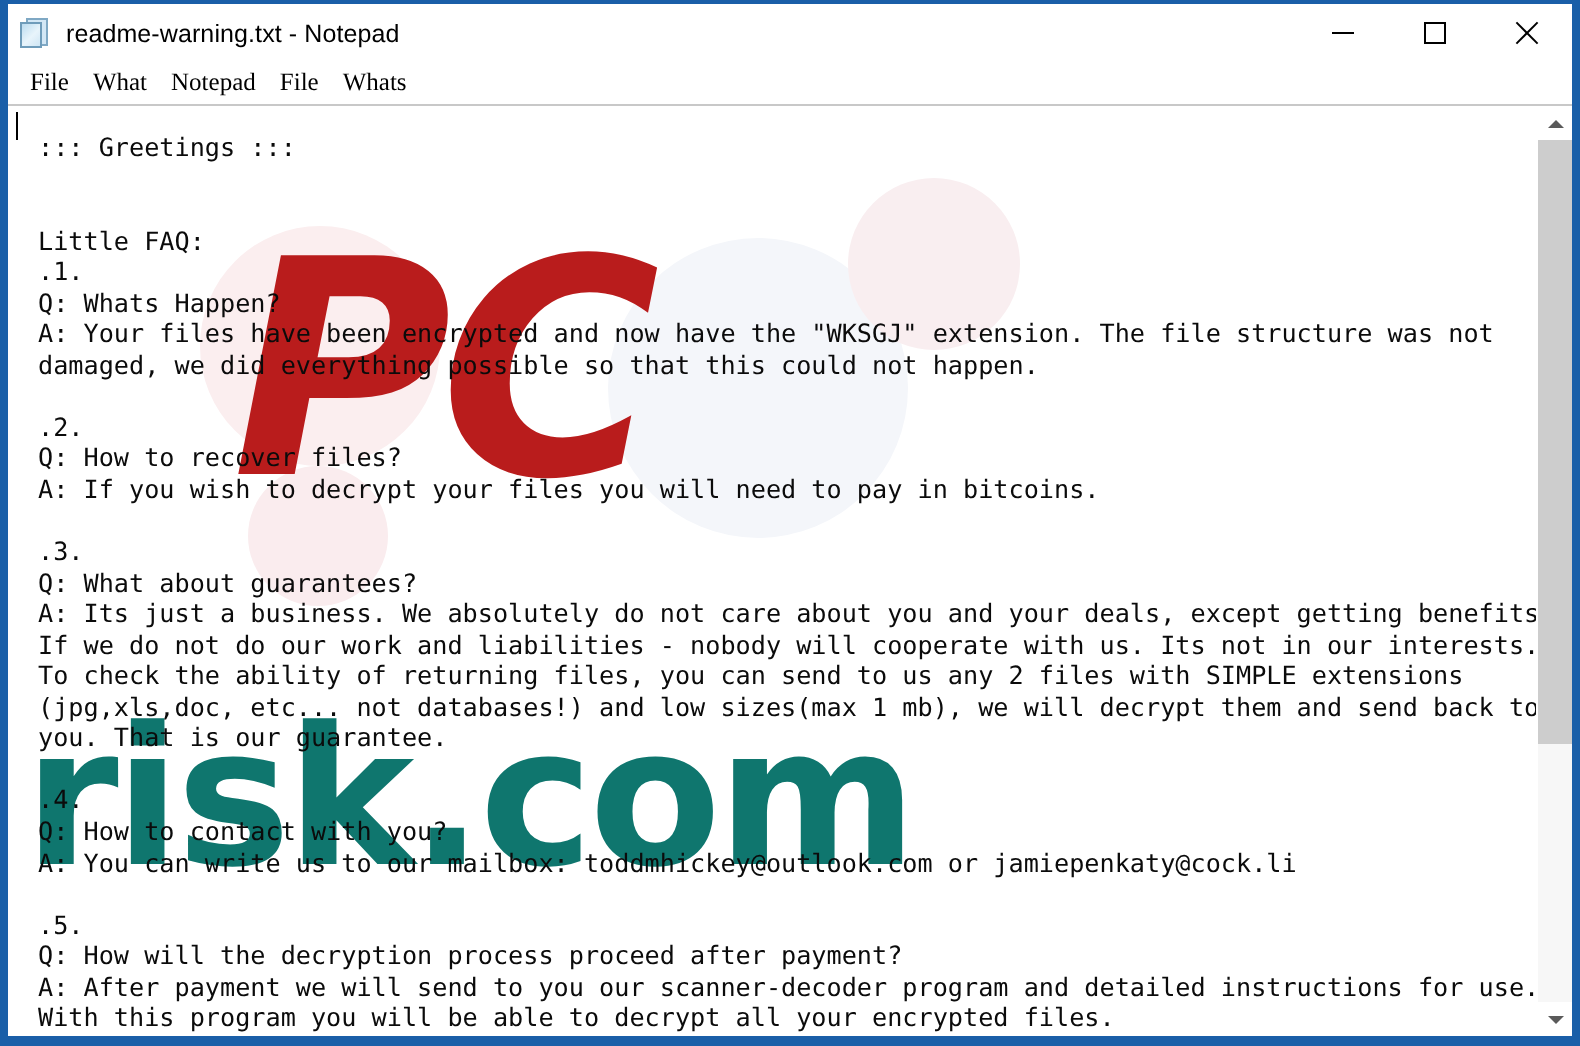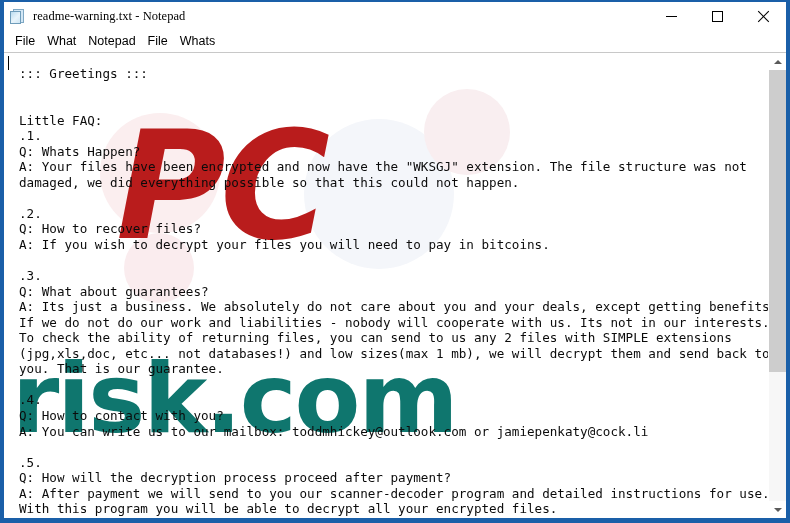--- a/index.html
+++ b/index.html
@@ -65,21 +65,20 @@
     width: 11px; height: 13px;
     background: linear-gradient(135deg,#bcdcf0 0%, #e8f4fb 55%, #cfe6f4 100%);
     border: 1px solid #6f9cba;
     box-sizing: border-box;
   }
   .title-text {
     font-size: 12.5px;
     color: #000000;
     white-space: nowrap;
     letter-spacing: 0.05px;
-    font-family: Liberation Serif, serif;
   }
 
   .win-controls {
     position: absolute;
     right: 0; top: 0;
     height: 29px;
     display: flex;
   }
   .win-btn {
     width: 46px;
@@ -125,20 +124,21 @@
 
   
   .menubar {
     height: 21px;
     min-height: 21px;
     background: #ffffff;
     display: flex;
     align-items: center;
     padding-left: 6px;
     gap: 0px;
+    font-family: Liberation Serif, serif;
   }
   .menu-item {
     font-size: 12.5px;
     color: #000;
     padding: 1px 7px 2px 5px;
     white-space: nowrap;
     cursor: default;
   }
 
   

